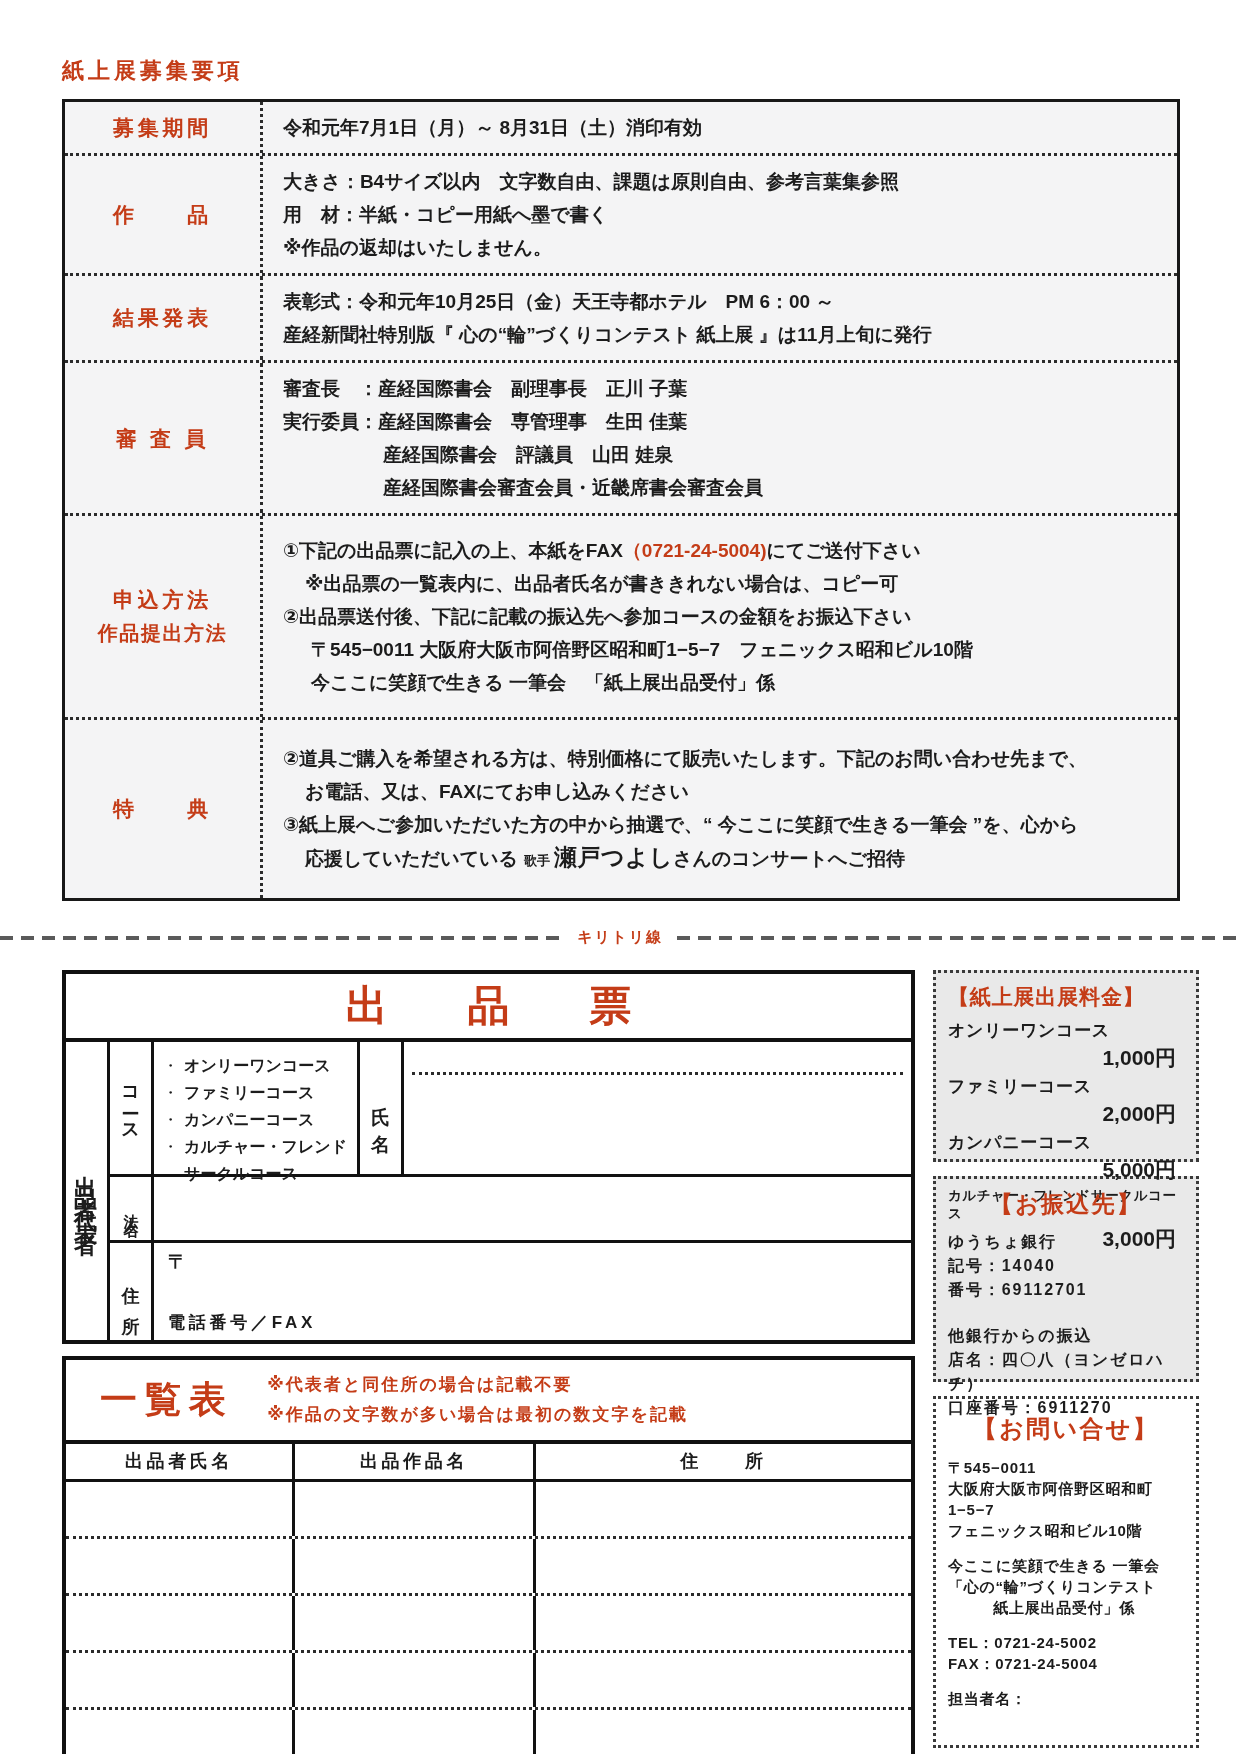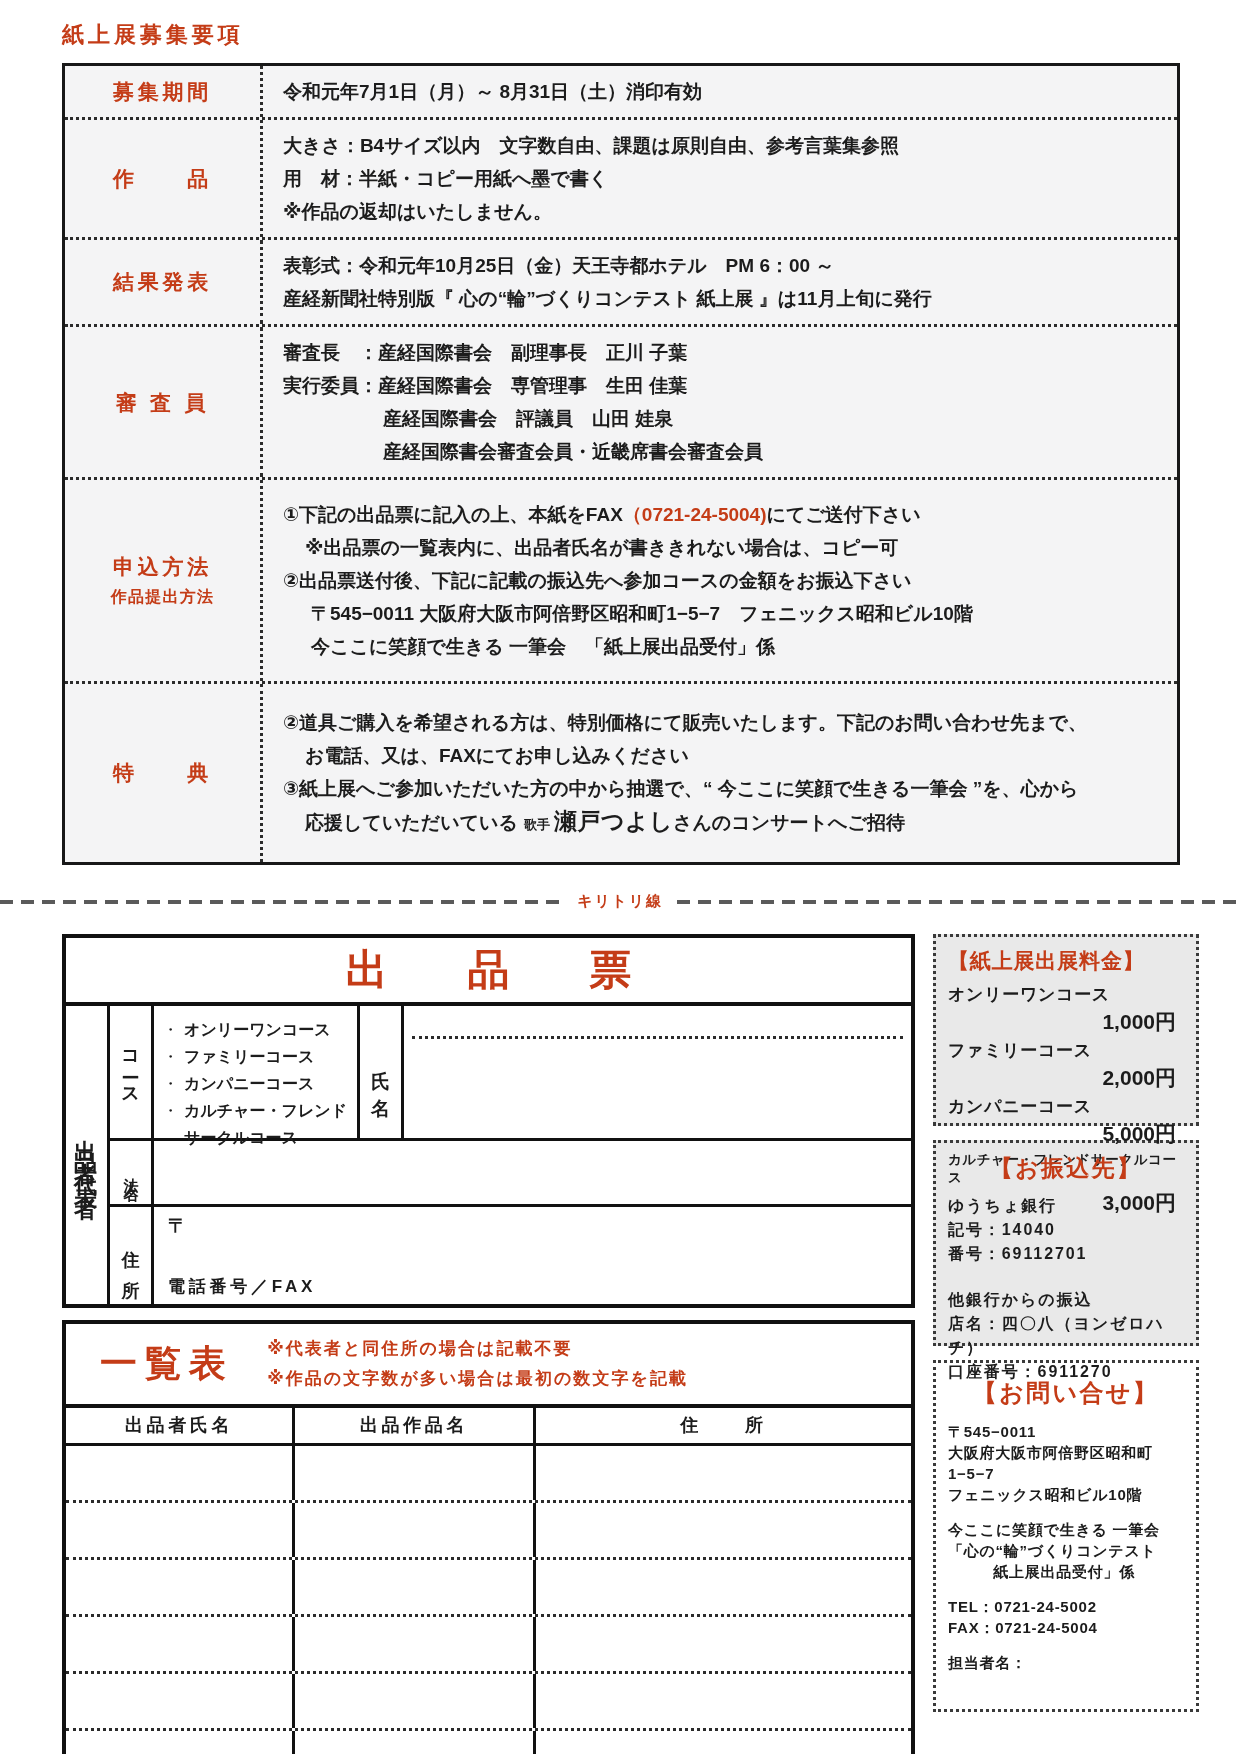--- a/index.html
+++ b/index.html
@@ -1,30 +1,30 @@
 <!DOCTYPE html>
 <html><head>
 <meta charset="utf-8">
 <style>
   * { margin:0; padding:0; box-sizing:border-box; }
   html,body { background:#fff; }
   body { font-family:"Liberation Sans","DejaVu Sans",sans-serif; color:#1c1c1c; }
-  .page { position:relative; width:1240px; height:1754px; background:#ffffff; padding:20px 40px 0 62px; overflow:hidden; }
+  .page { position:relative; width:1240px; height:1754px; background:#ffffff; padding:56px 40px 0 62px; overflow:hidden; }
 
   
   .doc-title { color:#c43c17; font-size:22px; font-weight:bold; letter-spacing:0.18em; margin-bottom:13px; }
 
   
   .guide-table { width:1118px; border:3px solid #181818; background:#f4f4f5; }
   .g-row { display:flex; border-bottom:3px dotted #2b2b2b; }
   .g-row:last-child { border-bottom:none; }
   .g-label { width:198px; flex:0 0 198px; border-right:3px dotted #2b2b2b;
              display:flex; flex-direction:column; align-items:center; justify-content:center;
              color:#c43c17; font-weight:bold; font-size:21px; letter-spacing:0.18em; text-align:center; }
-  .g-label .sub { font-size:16px; letter-spacing:0.08em; margin-top:6px; }
+  .g-label .sub { font-size:20px; letter-spacing:0.08em; margin-top:6px; }
   .g-content { flex:1; padding:9px 20px; display:flex; flex-direction:column; justify-content:center;
                font-size:19px; font-weight:600; line-height:33px; }
   .g-content .ind1 { padding-left:22px; }
   .g-content .ind2 { padding-left:28px; }
   .g-content .ind3 { padding-left:100px; }
   .red { color:#c43c17; }
   .r1 { min-height:52px; } .r2 { min-height:112px; } .r3 { min-height:80px; }
   .r4 { min-height:140px; line-height:31px; } .r5 { min-height:204px; } .r6 { min-height:178px; }
   .singer-small { font-size:13px; font-weight:bold; margin:0 4px 0 6px; }
   .singer-name { font-size:23px; font-weight:bold; letter-spacing:0.02em; }

